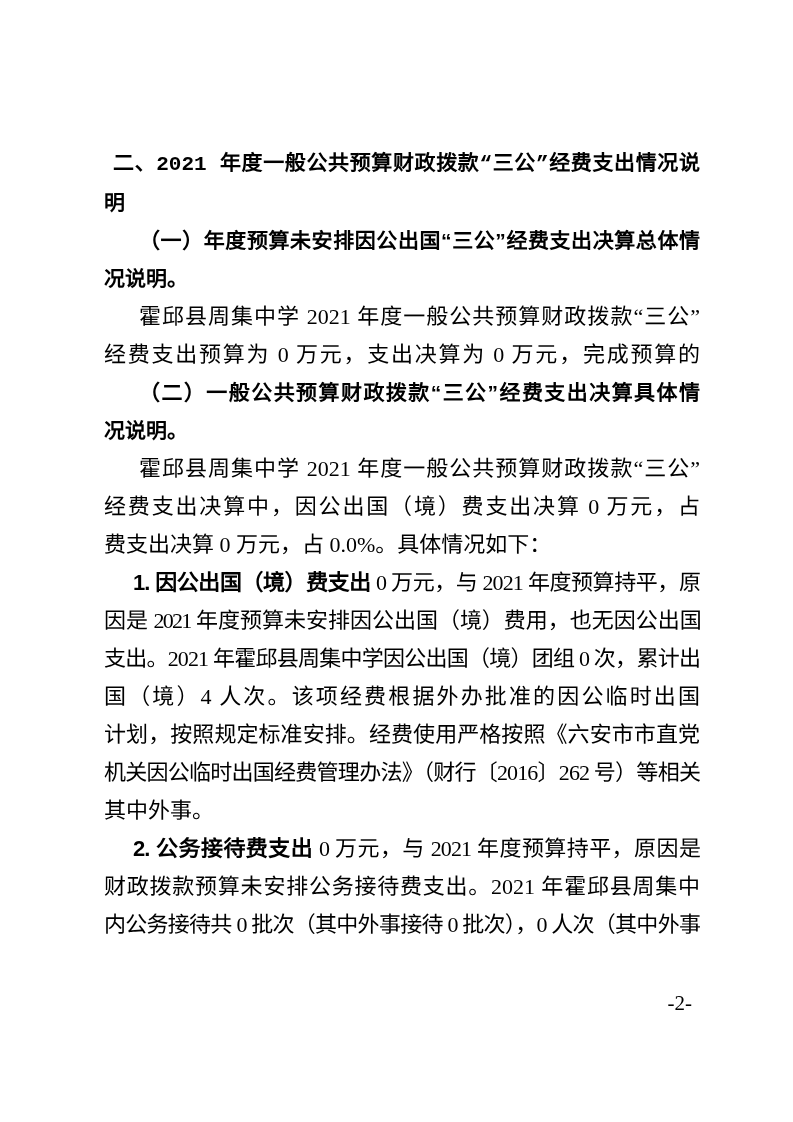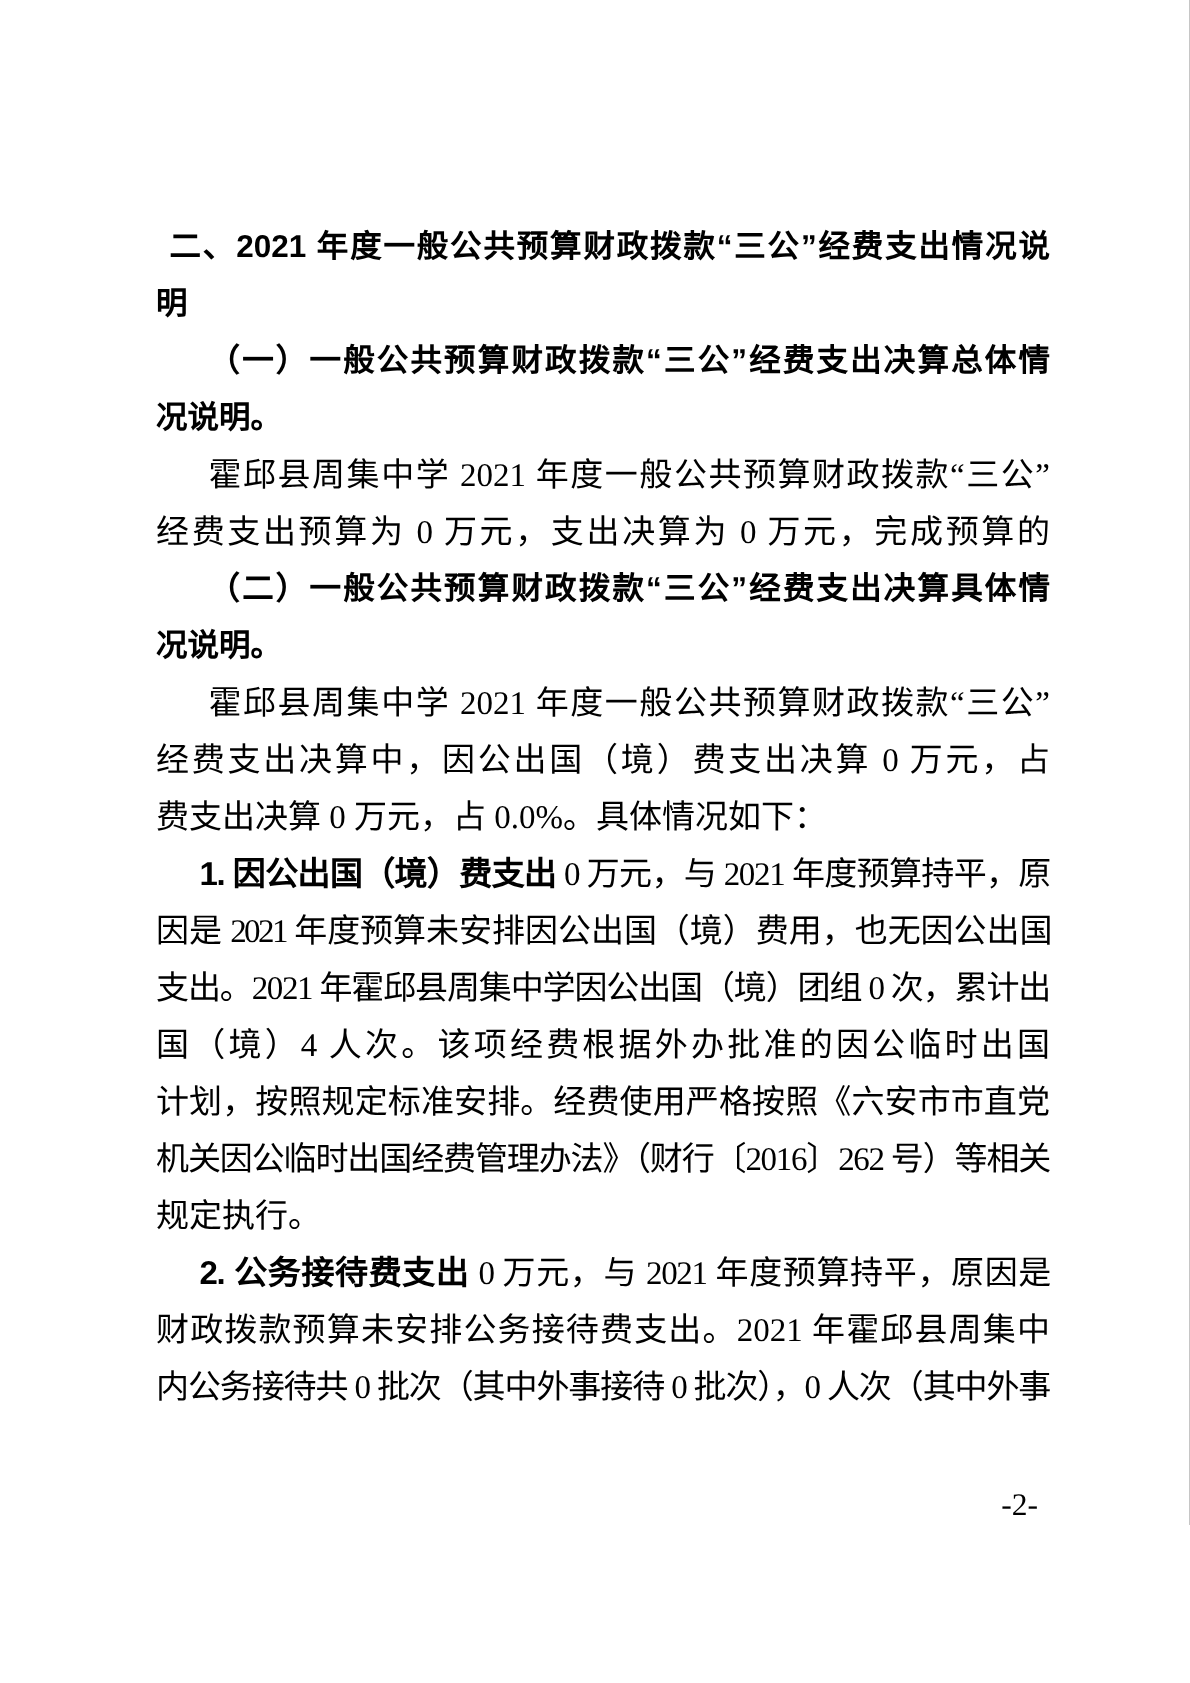--- a/index.html
+++ b/index.html
@@ -33,21 +33,21 @@
     font-weight:700;
     font-size:21px;
   }
   .b{
     font-family:"Liberation Sans","DejaVu Sans",sans-serif;
     font-weight:700;
     margin-top:18px;
   }
   .ind  {text-indent:35px;}  
   .ind-n{text-indent:29px;}  
-  .ind-s{text-indent:9px;}   
+  .ind-s{text-indent:9px;font-family:Liberation Mono, monospace;}   
   .t {letter-spacing:-0.9px;} 
   .tt{letter-spacing:-1.7px;}
   .pagenum{
     position:absolute;
     left:104px;top:984px;
     width:596px;
     height:38px;line-height:38px;
     text-align:right;
     padding-right:8px;
     box-sizing:border-box;
@@ -58,40 +58,40 @@
 </style>
 </head>
 <body>
 
 <div class="page">
   <div class="content">
 
     <div class="line h j ind-s">二、2021 年度一般公共预算财政拨款“三公”经费支出情况说</div>
     <div class="line h">明</div>
 
-    <div class="line h j ind">（一）一般公共预算财政拨款“三公”经费支出决算总体情</div>
+    <div class="line h j ind">（一）年度预算未安排因公出国“三公”经费支出决算总体情</div>
     <div class="line h">况说明。</div>
 
     <div class="line j ind">霍邱县周集中学 2021 年度一般公共预算财政拨款“三公”</div>
     <div class="line j">经费支出预算为 0 万元，支出决算为 0 万元，完成预算的 96.2%。</div>
 
     <div class="line h j ind">（二）一般公共预算财政拨款“三公”经费支出决算具体情</div>
     <div class="line h">况说明。</div>
 
     <div class="line j ind">霍邱县周集中学 2021 年度一般公共预算财政拨款“三公”</div>
     <div class="line j">经费支出决算中，因公出国（境）费支出决算 0 万元，占 0.0%；</div>
     <div class="line">费支出决算 0 万元，占 0.0%。具体情况如下：</div>
 
     <div class="line j t ind-n"><span class="b">1. 因公出国（境）费支出</span><span> 0 万元，与 2021 年度预算持平，原</span></div>
     <div class="line j tt">因是 2021 年度预算未安排因公出国（境）费用，也无因公出国（境）</div>
     <div class="line j t">支出。2021 年霍邱县周集中学因公出国（境）团组 0 次，累计出</div>
     <div class="line j">国（境）4 人次。该项经费根据外办批准的因公临时出国（境）</div>
     <div class="line j">计划，按照规定标准安排。经费使用严格按照《六安市市直党政</div>
     <div class="line j t">机关因公临时出国经费管理办法》（财行〔2016〕262 号）等相关</div>
-    <div class="line">规定执行。</div>
+    <div class="line">其中外事。</div>
 
     <div class="line j t ind-n"><span class="b">2. 公务接待费支出</span><span> 0 万元，与 2021 年度预算持平，原因是</span></div>
     <div class="line j">财政拨款预算未安排公务接待费支出。2021 年霍邱县周集中学国</div>
     <div class="line j t">内公务接待共 0 批次（其中外事接待 0 批次），0 人次（其中外事</div>
 
   </div>
 
   <div class="pagenum">-2-</div>
 </div>
 

